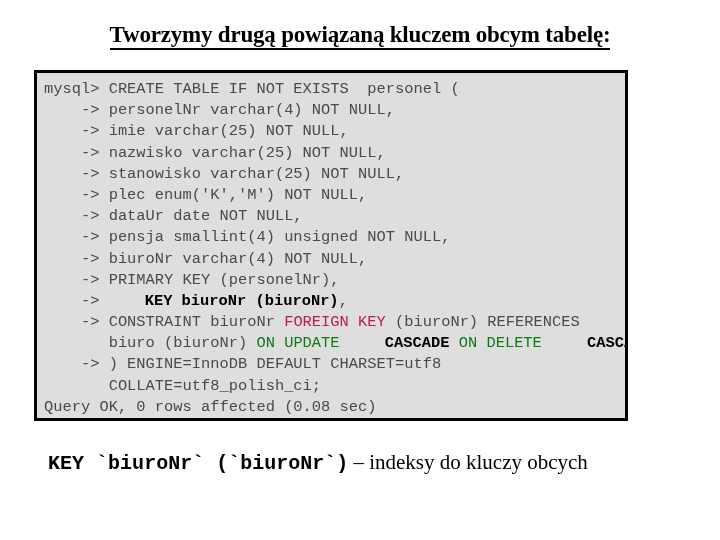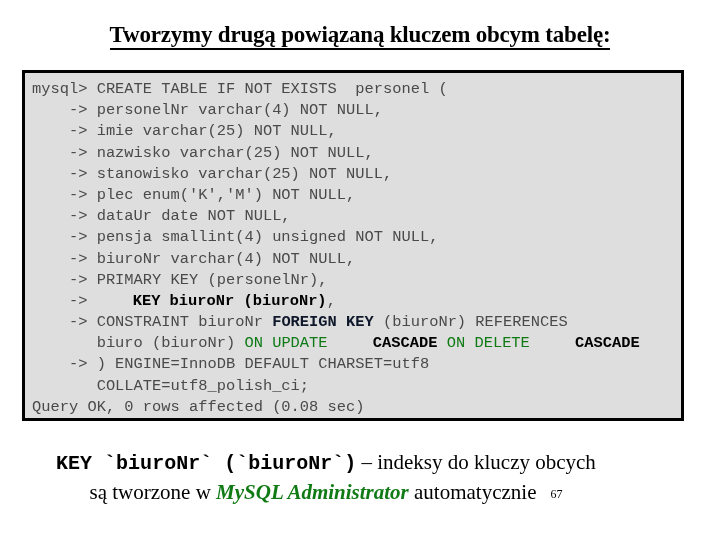--- a/index.html
+++ b/index.html
@@ -29,50 +29,50 @@
     letter-spacing: -0.2px;
   }
   .slide-title span {
     border-bottom: 2px solid #000000;
     padding-bottom: 1px;
   }
 
   
   .console-box {
     position: absolute;
-    left: 22px;
+    left: 34px;
     top: 70px;
-    width: 662px;
+    width: 594px;
     height: 351px;
     background: #dedede;
     border: 3px solid #000000;
     box-sizing: border-box;
     overflow: hidden;
   }
   .console-inner {
     padding: 6px 0 0 7px;
     font-family: "Liberation Mono", "DejaVu Sans Mono", monospace;
     font-size: 15.4px;
     line-height: 21.2px;
     color: #4a4a4a;
     white-space: pre;
     letter-spacing: 0px;
   }
   .console-inner .ln { display: block; height: 21.2px; }
 
   
   .t-plain   { color: #4a4a4a; font-weight: normal; }
   .t-bold    { color: #000000; font-weight: bold; padding-left: 36px; }
-  .t-fk      { color: #0f172a; font-weight: bold; }
+  .t-fk      { color: #be185d; font-weight: normal; }
   .t-green   { color: #0e7a14; font-weight: normal; }
 
   
   .caption {
     position: absolute;
-    left: 8px;
+    left: 0;
     top: 448px;
     width: 636px;
     text-align: center;
     color: #000000;
   }
   .caption-line {
     font-family: "Liberation Serif", "DejaVu Serif", serif;
     font-size: 21px;
     line-height: 28px;
     white-space: nowrap;
@@ -111,16 +111,13 @@
 </div>
 
 <div class="console-box">
   <div class="console-inner" id="console-lines"><span class="ln"><span class="t-plain">mysql&gt; CREATE TABLE IF NOT EXISTS  personel (</span></span><span class="ln"><span class="t-plain">    -&gt; personelNr varchar(4) NOT NULL,</span></span><span class="ln"><span class="t-plain">    -&gt; imie varchar(25) NOT NULL,</span></span><span class="ln"><span class="t-plain">    -&gt; nazwisko varchar(25) NOT NULL,</span></span><span class="ln"><span class="t-plain">    -&gt; stanowisko varchar(25) NOT NULL,</span></span><span class="ln"><span class="t-plain">    -&gt; plec enum('K','M') NOT NULL,</span></span><span class="ln"><span class="t-plain">    -&gt; dataUr date NOT NULL,</span></span><span class="ln"><span class="t-plain">    -&gt; pensja smallint(4) unsigned NOT NULL,</span></span><span class="ln"><span class="t-plain">    -&gt; biuroNr varchar(4) NOT NULL,</span></span><span class="ln"><span class="t-plain">    -&gt; PRIMARY KEY (personelNr),</span></span><span class="ln"><span class="t-plain">    -&gt; </span><span class="t-bold">KEY biuroNr (biuroNr)</span><span class="t-plain">,</span></span><span class="ln"><span class="t-plain">    -&gt; CONSTRAINT biuroNr </span><span class="t-fk">FOREIGN KEY</span><span class="t-plain"> (biuroNr) REFERENCES</span></span><span class="ln"><span class="t-plain">       biuro (biuroNr) </span><span class="t-green">ON UPDATE</span><span class="t-plain"> </span><span class="t-bold">CASCADE</span><span class="t-plain"> </span><span class="t-green">ON DELETE</span><span class="t-plain"> </span><span class="t-bold">CASCADE</span></span><span class="ln"><span class="t-plain">    -&gt; ) ENGINE=InnoDB DEFAULT CHARSET=utf8</span></span><span class="ln"><span class="t-plain">       COLLATE=utf8_polish_ci;</span></span><span class="ln"><span class="t-plain">Query OK, 0 rows affected (0.08 sec)</span></span></div>
 </div>
 
 <div class="caption">
   <div class="caption-line">
     <span class="cap-mono">KEY `biuroNr` (`biuroNr`)</span><span class="cap-serif"> – indeksy do kluczy obcych</span>
   </div>
-  <div class="caption-line">
-    <span class="cap-serif">są tworzone w </span><span class="cap-green">MySQL Administrator</span><span class="cap-serif"> automatycznie</span><span class="page-num">67</span>
-  </div>
 </div>
 
 </body></html>

